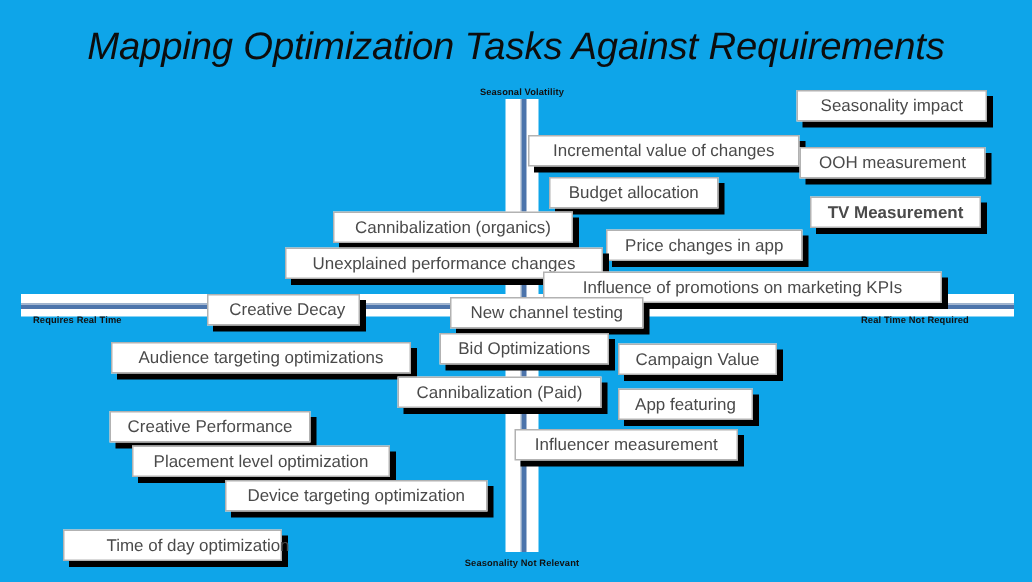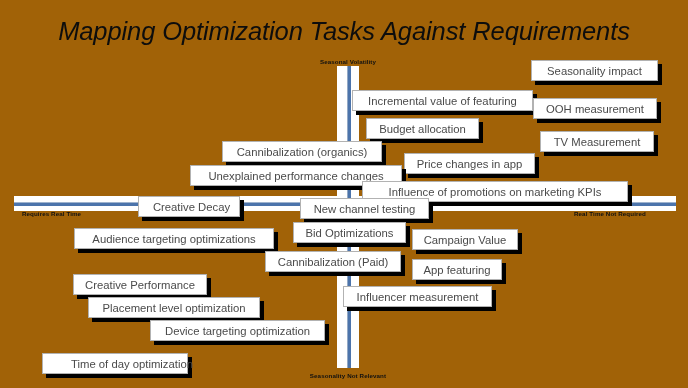--- a/index.html
+++ b/index.html
@@ -5,21 +5,21 @@
 <style>
   html, body {
     margin: 0;
     padding: 0;
     background: #ffffff;
   }
   #canvas {
     position: relative;
     width: 688px;
     height: 388px;
-    background: #a16207;
+    background: #0ea5e9;
     overflow: hidden;
     font-family: "Liberation Sans", sans-serif;
   }
 
   
   #chart-title {
     position: absolute;
     left: 0;
     top: 17px;
     width: 688px;
@@ -124,24 +124,24 @@
   <div id="axis-vertical-line"></div>
   <div id="axis-horizontal-line"></div>
 
   <div class="axis-label" id="axis-label-top">Seasonal Volatility</div>
   <div class="axis-label" id="axis-label-bottom">Seasonality Not Relevant</div>
   <div class="axis-label" id="axis-label-left">Requires Real Time</div>
   <div class="axis-label" id="axis-label-right">Real Time Not Required</div>
 
   <div id="task-boxes-layer">
       <div class="task-box" style="left: 531px; top: 60px; width: 127px;">Seasonality impact</div>
-      <div class="task-box" style="left: 352px; top: 90px; width: 181px;">Incremental value of featuring</div>
+      <div class="task-box" style="left: 352px; top: 90px; width: 181px;">Incremental value of changes</div>
       <div class="task-box" style="left: 533px; top: 98px; width: 124px;">OOH measurement</div>
       <div class="task-box" style="left: 366px; top: 118px; width: 113px;">Budget allocation</div>
-      <div class="task-box" style="left: 540px; top: 131px; width: 114px;">TV Measurement</div>
+      <div class="task-box" style="left: 540px; top: 131px; width: 114px; font-weight: bold;">TV Measurement</div>
       <div class="task-box" style="left: 222px; top: 141px; width: 160px;">Cannibalization (organics)</div>
       <div class="task-box" style="left: 404px; top: 153px; width: 131px;">Price changes in app</div>
       <div class="task-box" style="left: 178px; top: 165px; width: 212px; margin-left: 12px;">Unexplained performance changes</div>
       <div class="task-box" style="left: 362px; top: 181px; width: 266px;">Influence of promotions on marketing KPIs</div>
       <div class="task-box" style="left: 138px; top: 196px; width: 102px; padding-left: 12px;">Creative Decay</div>
       <div class="task-box" style="left: 300px; top: 198px; width: 129px;">New channel testing</div>
       <div class="task-box" style="left: 293px; top: 222px; width: 113px;">Bid Optimizations</div>
       <div class="task-box" style="left: 74px; top: 228px; width: 200px;">Audience targeting optimizations</div>
       <div class="task-box" style="left: 412px; top: 229px; width: 106px;">Campaign Value</div>
       <div class="task-box" style="left: 265px; top: 251px; width: 136px;">Cannibalization (Paid)</div>

